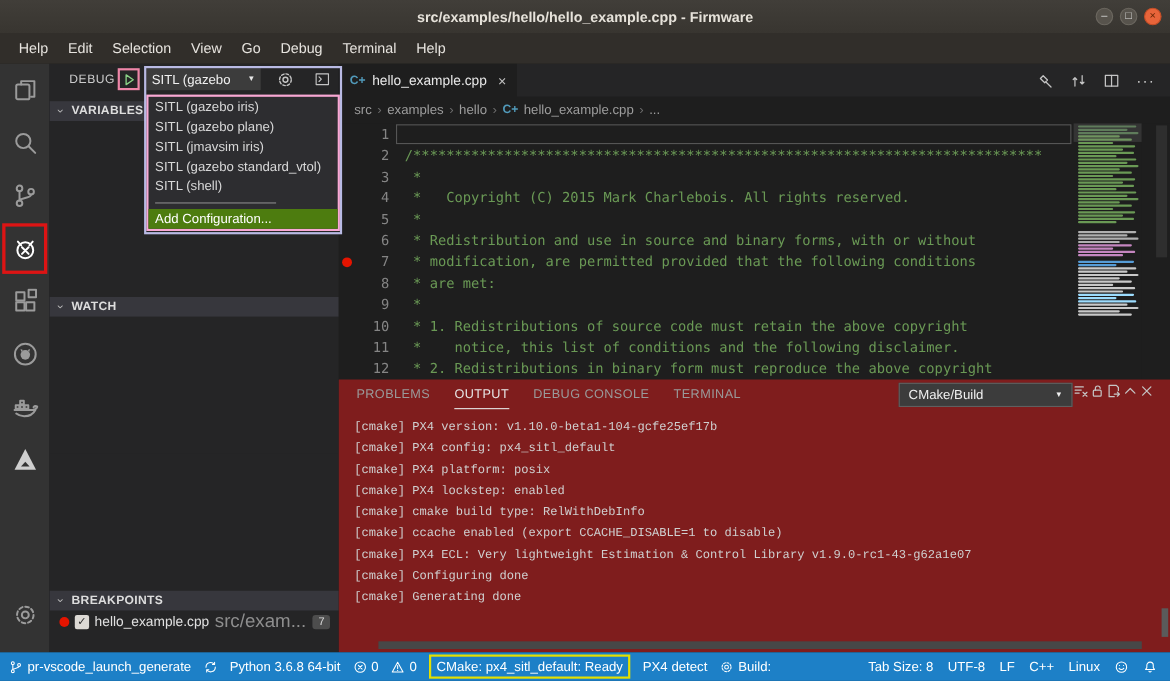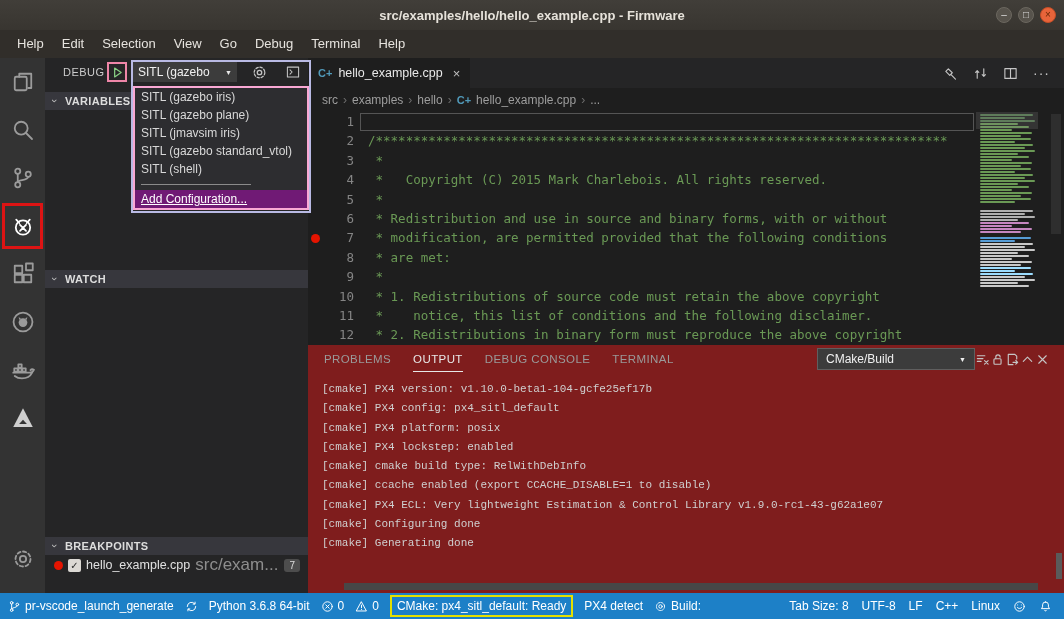--- a/index.html
+++ b/index.html
@@ -64,22 +64,22 @@
     font-size:10px; line-height:13px; text-align:center; flex:0 0 13px; }
   .bp-file { color:#e0e0e0; font-size:12.5px; white-space:nowrap; }
   .bp-path { color:#8e8e8e; font-size:17px; white-space:nowrap; overflow:hidden; flex:1; }
   .bp-badge { background:#4d4d4d; color:#dddddd; font-size:10px; border-radius:3px; padding:1px 5px; }
 
   
   .dd-list { position:absolute; left:133px; top:86px; width:176px; z-index:55; background:#2d2d30;
     border:2px solid #f9a8d4; }
   .dd-item { height:18px; line-height:18px; padding-left:6px; color:#d8d8d8; font-size:12px; white-space:nowrap; }
   .dd-divider { border-top:1px solid #8a8a8a; width:110px; margin:6px 0 5px 6px; }
-  .dd-footer { height:18px; line-height:18px; padding-left:6px; background:#701a75; color:#ffffff;
-    font-size:12px; text-decoration:underline; }
+  .dd-footer { height:18px; line-height:18px; padding-left:6px; background:#4d7c0f; color:#ffffff;
+    font-size:12px; }
   .annot-purple { position:absolute; left:131px; top:60px; width:180px; height:153px;
     border:2px solid #b9bae4; z-index:60; pointer-events:none; }
 
   
   .editor-region { position:absolute; left:308px; top:58px; width:756px; height:535px; }
   .tabbar { height:30px; background:#252526; display:flex; align-items:stretch; }
   .tab { background:#1e1e1e; display:flex; align-items:center; gap:6px; padding:0 10px; }
   .tab-label { color:#e8e8e8; font-size:12.5px; }
   .tab-close { color:#c0c0c0; font-size:13px; margin-left:4px; }
   .cpp-badge { color:#519aba; font-weight:bold; font-size:11px; font-family:"Liberation Sans",sans-serif; }
@@ -105,21 +105,21 @@
   .mm-bar { height:2px; margin-bottom:1px; border-radius:1px; }
   .mm-slider { position:absolute; left:0; top:0; width:100%; height:17px; background:rgba(130,130,130,0.22); }
   .edge-strip { position:absolute; right:0; top:0; width:26px; height:233px; background:#1e1e1e; }
   .edge-strip .vslider { position:absolute; right:3px; top:2px; width:10px; height:120px; background:rgba(121,121,121,0.18); }
 
   
   .panel { position:absolute; left:0; top:287px; width:756px; height:248px; background:#7f1d1d; }
   .panel-tabs { height:28px; display:flex; align-items:center; padding-left:16px; gap:22px; }
   .ptab { color:#9a9a9a; font-size:11.5px; letter-spacing:.4px; line-height:24px; }
   .ptab.active { color:#e7e7e7; border-bottom:1px solid #e7e7e7; }
-  .panel-right { margin-left:auto; display:flex; align-items:center; gap:0; padding-right:14px;padding-left:30px; }
+  .panel-right { margin-left:auto; display:flex; align-items:flex-start; gap:0; padding-right:14px;padding-left:30px; }
   .channel-select { width:158px; height:22px; background:#3c3c3c; border:1px solid #5f5f5f; color:#f0f0f0;
     font-size:12px; display:flex; align-items:center; justify-content:space-between; padding:0 8px; }
   .channel-select .caret { font-size:7px; }
   .panel-right .icn { width:15px; height:15px; color:#c5c5c5; }
   .panel-output { padding:7px 0 0 14px; font-family:Liberation Mono, monospace; font-size:11px;
     line-height:19.3px; color:#cfcfcf; white-space:nowrap; overflow:hidden; }
   .olink { text-decoration:underline; }
   .panel-hscroll { position:absolute; left:36px; right:26px; bottom:3px; height:7px; background:#474747; }
   .panel-vscroll { position:absolute; right:2px; bottom:14px; width:6px; height:26px; background:#5a5a5a; }
 

